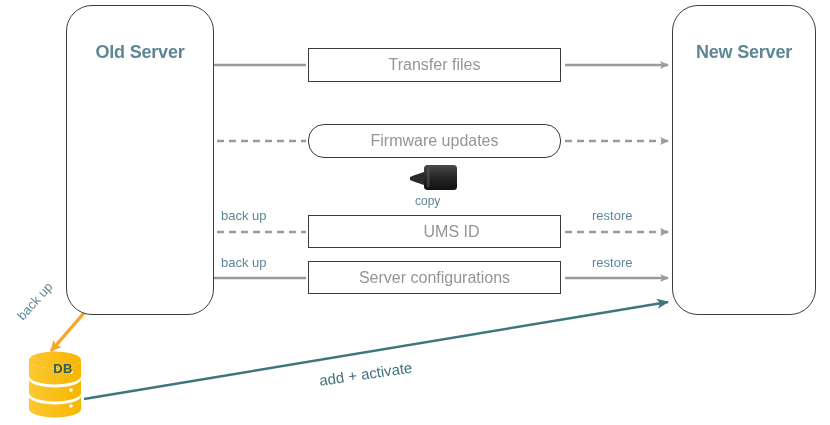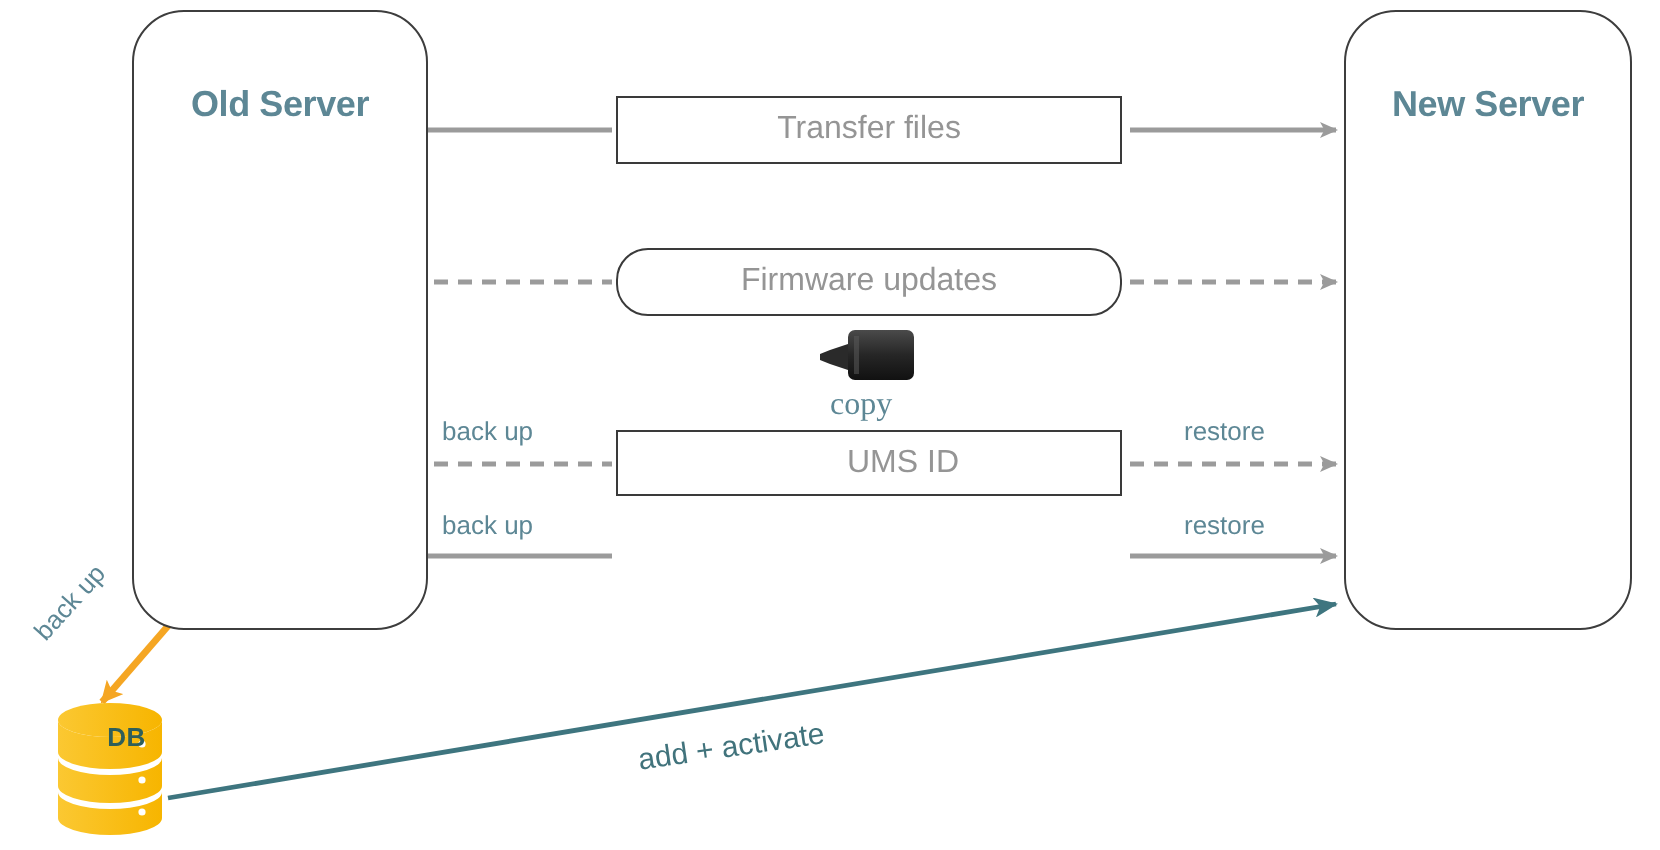--- a/index.html
+++ b/index.html
@@ -71,27 +71,27 @@
   .conn-label {
     position: absolute;
     font-size: 13px;
     color: #5d8795;
     white-space: nowrap;
   }
   #label-backup-1  { left: 221px; top: 208px; }
   #label-backup-2  { left: 221px; top: 255px; }
   #label-restore-1 { left: 592px; top: 208px; }
   #label-restore-2 { left: 592px; top: 255px; }
-  #label-copy      { left: 415px; top: 194px; font-size: 16px; font-family: Liberation Serif, serif; }
+  #label-copy      { left: 415px; top: 194px; font-size: 12px; }
   #db-text {
     position: absolute;
-    left: 29px;
+    left: 41px;
     top: 361px;
     width: 44px;
-    text-align: right;
+    text-align: center;
     font-size: 13px;
     font-weight: bold;
     color: #2f5f5a;
     letter-spacing: 0.3px;
   }
 
   
   #label-backup-db {
     position: absolute;
     left: 14px;
@@ -237,20 +237,21 @@
     <div class="server-title" id="new-server-title">New Server</div>
   </div>
 
   <div class="server-box" id="old-server-box">
     <div class="server-title" id="old-server-title">Old Server</div>
   </div>
 
   <div class="mid-box" id="box-transfer">Transfer files</div>
   <div class="mid-box" id="box-firmware">Firmware updates</div>
   <div class="mid-box" id="box-umsid">UMS ID</div>
+  <div class="mid-box" id="box-serverconf">Server configurations</div>
 
   <div class="conn-label" id="label-backup-1">back up</div>
   <div class="conn-label" id="label-backup-2">back up</div>
   <div class="conn-label" id="label-restore-1">restore</div>
   <div class="conn-label" id="label-restore-2">restore</div>
   <div class="conn-label" id="label-copy">copy</div>
 
   <div id="db-text">DB</div>
 
   <div id="label-backup-db">back up</div>

